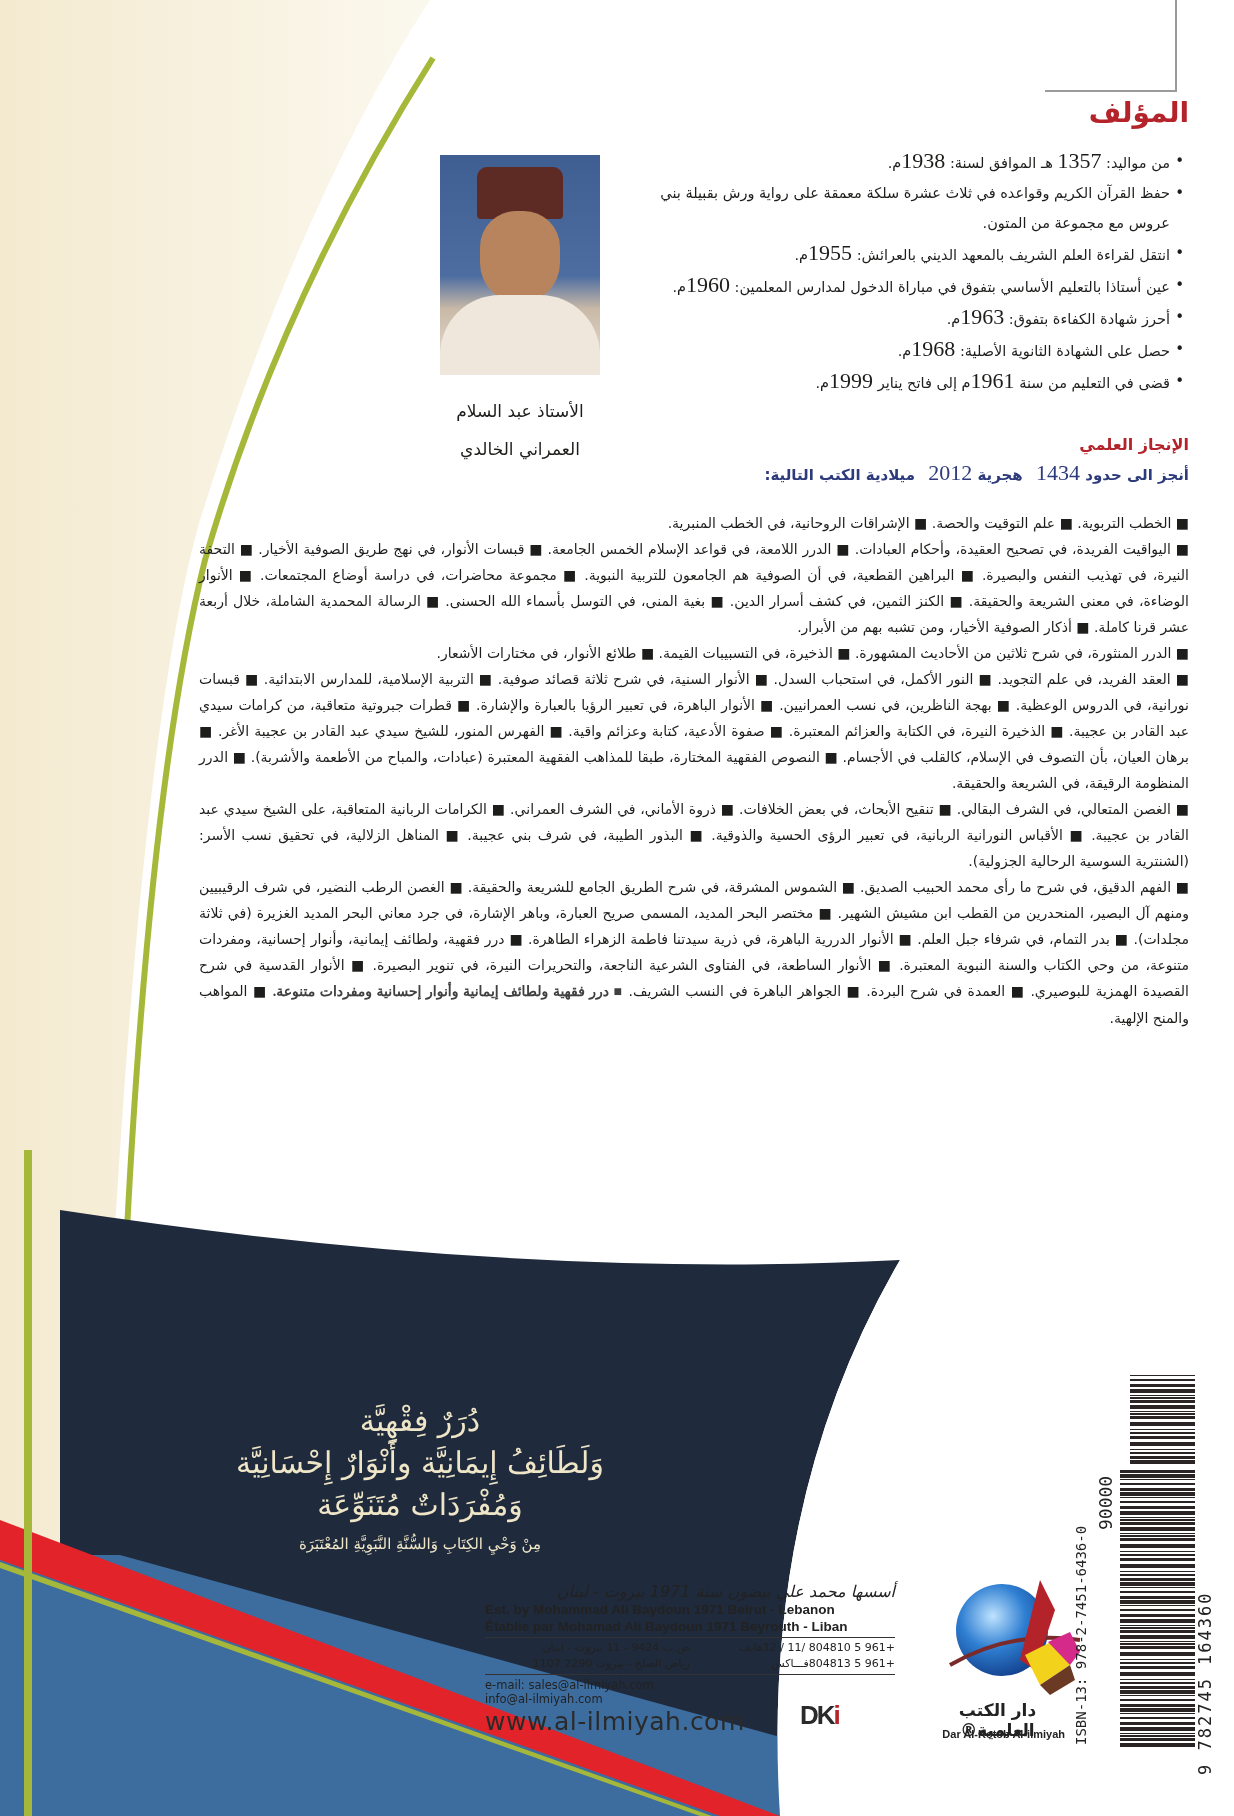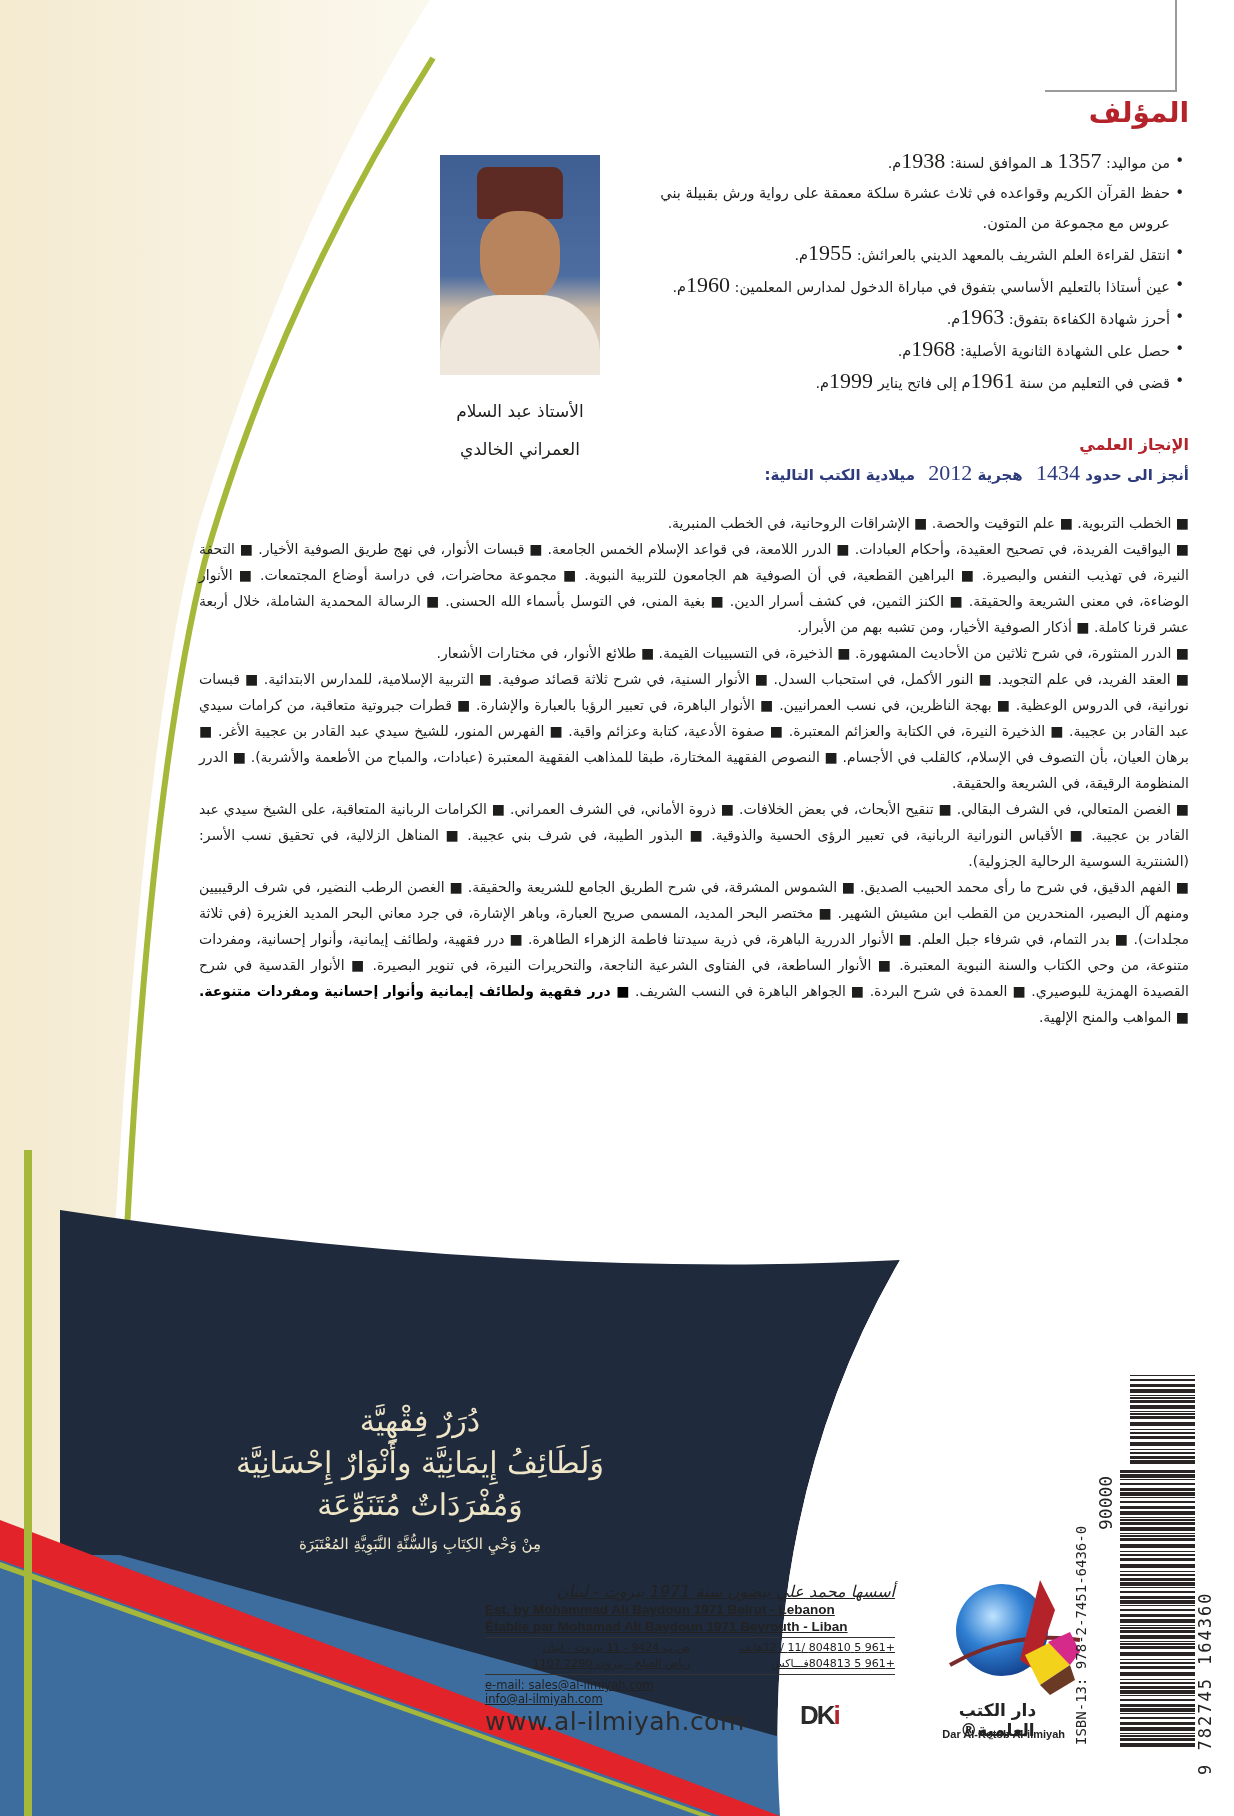--- a/index.html
+++ b/index.html
@@ -67,34 +67,34 @@
       font-size: 15px; color: #2d3b7d; font-weight: bold;
     }
     .achv-intro .num { font-family: "Liberation Serif", serif; font-size: 22px; font-weight: normal; margin-left: 8px; }
 
     .books {
       position: absolute; right: 45px; top: 510px; width: 990px;
       font-size: 14px; line-height: 26px; text-align: justify;
       text-align-last: right;
     }
     .books p { margin: 0; }
-    .books .hl { color: #000000; font-weight: bold; }
+    .books .hl { color: #404040; font-weight: bold; font-family: Liberation Serif, serif; }
     .book-title {
       position: absolute; left: 150px; top: 1400px; width: 540px;
       text-align: center; color: #efe6c8;
       font-family: "DejaVu Serif", serif;
     }
     .book-title .l1 { font-size: 30px; line-height: 42px; }
     .book-title .l2 { font-size: 30px; line-height: 42px; }
     .book-title .l3 { font-size: 30px; line-height: 42px; }
     .book-title .l4 { font-size: 15px; line-height: 28px; margin-top: 4px; }
 
     .publisher {
       position: absolute; left: 485px; top: 1582px; width: 410px;
-      font-size: 11px; color: #222; text-decoration: underline;
+      font-size: 11px; color: #222;
     }
     .pub-ar { direction: rtl; text-align: right; font-size: 16px; font-style: italic; }
     .pub-en { font-family: "Liberation Sans", sans-serif; font-weight: bold; font-size: 13.5px; line-height: 17px; }
     .pub-fr { font-family: "Liberation Sans", sans-serif; font-weight: bold; font-size: 13.5px; line-height: 17px;
       border-bottom: 1.5px solid #333; padding-bottom: 2px; }
     .contact-grid { display: grid; grid-template-columns: 1fr 1fr; font-size: 11px; line-height: 16px;
       border-bottom: 1.5px solid #333; padding: 2px 0; }
     .contact-grid .ar { direction: rtl; text-align: right; }
     .emails { display: flex; justify-content: space-between; font-size: 11.5px; margin-top: 3px; flex-direction: column; }
     .website {

